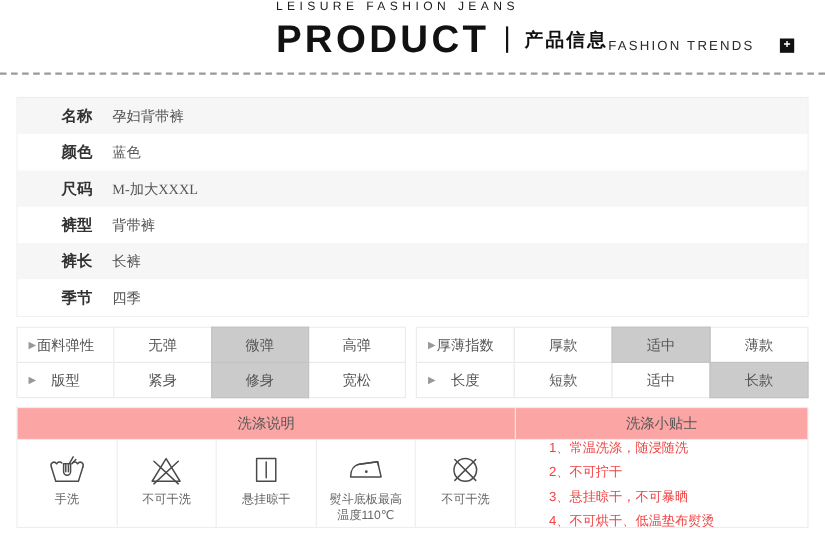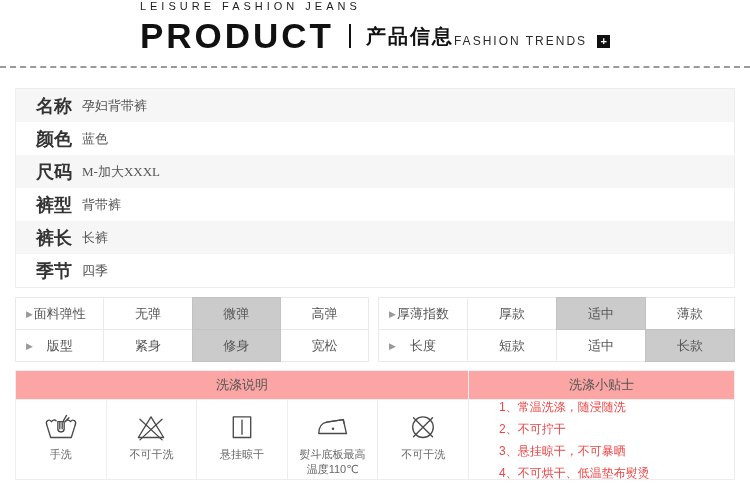--- a/index.html
+++ b/index.html
@@ -1,33 +1,33 @@
 <!DOCTYPE html>
 <html><head>
 <meta charset="utf-8">
 <style>
   * { margin:0; padding:0; box-sizing:border-box; }
   body { background:#fff; font-family:"Liberation Sans","DejaVu Sans",sans-serif; }
   .page { width:750px; height:491px; background:#fff; position:relative; overflow:hidden; }
 
   
-  .header { height:68px; padding:14px 28px 10px 28px; display:flex; justify-content:center; align-items:flex-end; border-bottom:2px dashed #9a9a9a; }
+  .header { height:68px; padding:14px 28px 10px 28px; display:flex; justify-content:flex-end; align-items:flex-end; border-bottom:2px dashed #9a9a9a; }
   .brand-small { font-size:11px; letter-spacing:4px; color:#1c1c1c; margin-bottom:4px; }
   .title-line { display:flex; align-items:center; }
   .title-en { font-size:35px; font-weight:bold; letter-spacing:3px; color:#111; }
   .title-divider { width:2px; height:24px; background:#111; margin:0 15px; }
-  .title-cn { font-size:20px; color:#111; letter-spacing:2px; font-weight:bold; }
-  .trends { display:flex; align-items:center; gap:10px; font-size:12px; letter-spacing:2px; color:#2a2a2a; padding-bottom:8px; }
+  .title-cn { font-size:17px; color:#111; letter-spacing:2px; font-weight:bold; }
+  .trends { display:flex; align-items:center; gap:23px; font-size:12px; letter-spacing:2px; color:#2a2a2a; padding-bottom:8px; }
   .trends-square { width:13px; height:13px; background:#111; color:#fff; font-size:11px; line-height:13px; text-align:center; font-weight:bold; letter-spacing:0; }
 
   
   .info-table { margin:20px 15px 0 15px; border:1px solid #ededed; }
   .info-row { height:33px; display:flex; align-items:center; background:#fff; }
   .info-row:nth-child(odd) { background:#f6f6f6; }
-  .info-label { margin-left:20px; width:46px; font-size:18px; font-weight:bold; color:#333; }
+  .info-label { margin-left:40px; width:46px; font-size:14px; font-weight:bold; color:#333; }
   .info-value { font-size:13px; color:#555;text-align:right; }
   .serif { font-family:"Liberation Serif","DejaVu Serif",serif; }
 
   
   .attrs { margin:9px 15px 0 15px; display:flex; justify-content:space-between; }
   .attr-col { width:354px; }
   .attr-col.right { width:357px; }
   .attr-row { display:flex; height:33px; }
   .attr-row + .attr-row { margin-top:-1px; }
   .attr-cell { flex:1; border:1px solid #eaeaea; margin-left:-1px; display:flex; align-items:center; justify-content:center; font-size:13px; color:#555; background:#fff; position:relative; }

